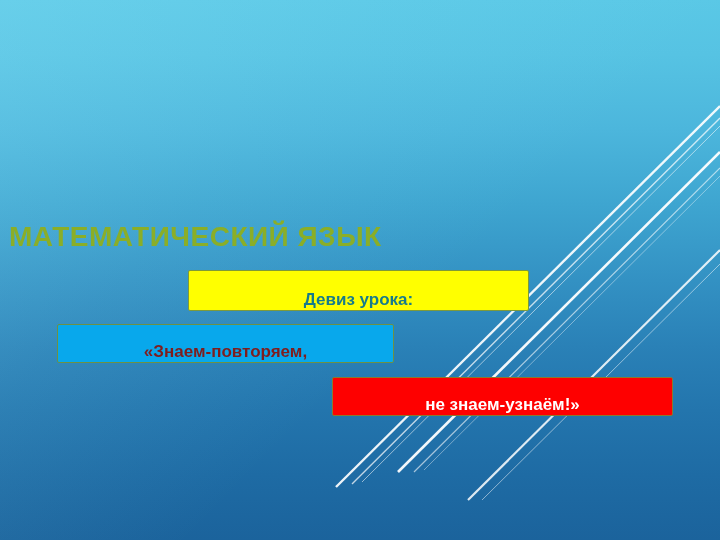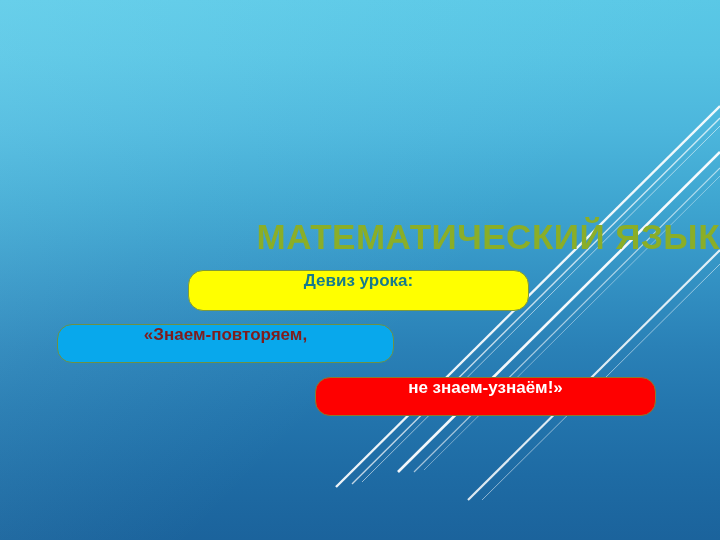--- a/index.html
+++ b/index.html
@@ -40,37 +40,37 @@
     width: 720px;
     height: 540px;
     pointer-events: none;
   }
 
   #title {
     position: absolute;
     left: 9px;
     right: 0;
     top: 214px;
-    text-align: right;
-    font-size: 35px;
+    text-align: left;
+    font-size: 28px;
     font-weight: bold;
     letter-spacing: 0.5px;
     color: #8aae28;
     text-transform: uppercase;
     line-height: 46px;
     white-space: nowrap;
   }
 
   .callout {
     position: absolute;
     box-sizing: border-box;
     display: flex;
-    align-items: flex-start;
+    align-items: flex-end;
     justify-content: center;
-    border-radius: 15px;
+    border-radius: 2px;
     font-weight: bold;
     text-align: center;
   }
 
   #box-motto {
     left: 188px;
     top: 270px;
     width: 341px;
     height: 41px;
     background: #ffff00;
@@ -84,21 +84,21 @@
     top: 324px;
     width: 337px;
     height: 39px;
     background: #08a8ec;
     border: 1px solid #6d9144;
     color: #7f1d1d;
     font-size: 17px;
   }
 
   #box-learn {
-    left: 315px;
+    left: 332px;
     top: 377px;
     width: 341px;
     height: 39px;
     background: #fe0000;
     border: 1px solid #8a7a2e;
     color: #ffffff;
     font-size: 17px;
   }
 </style>
 </head>

